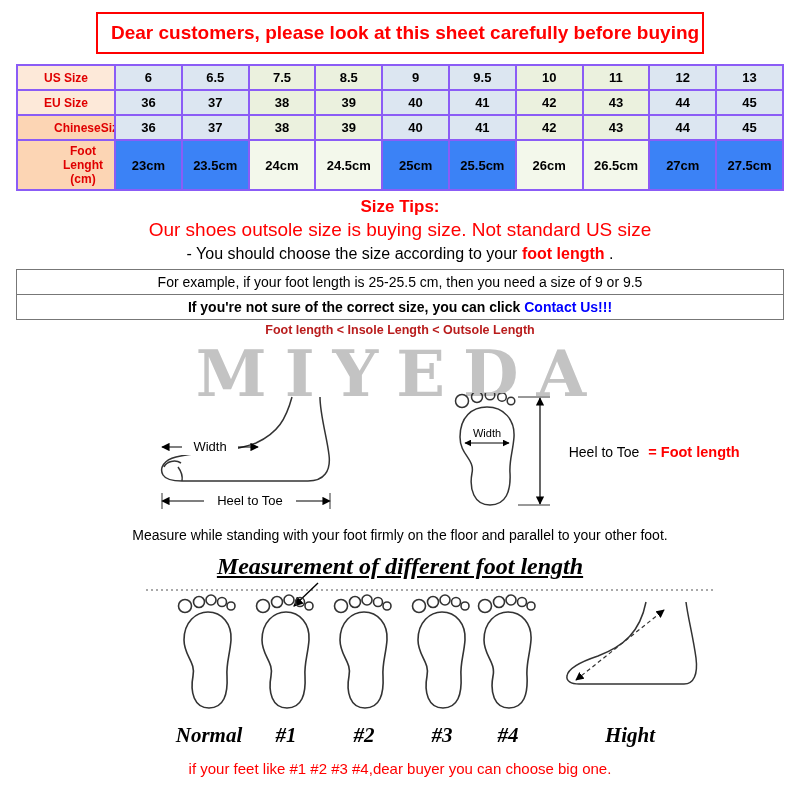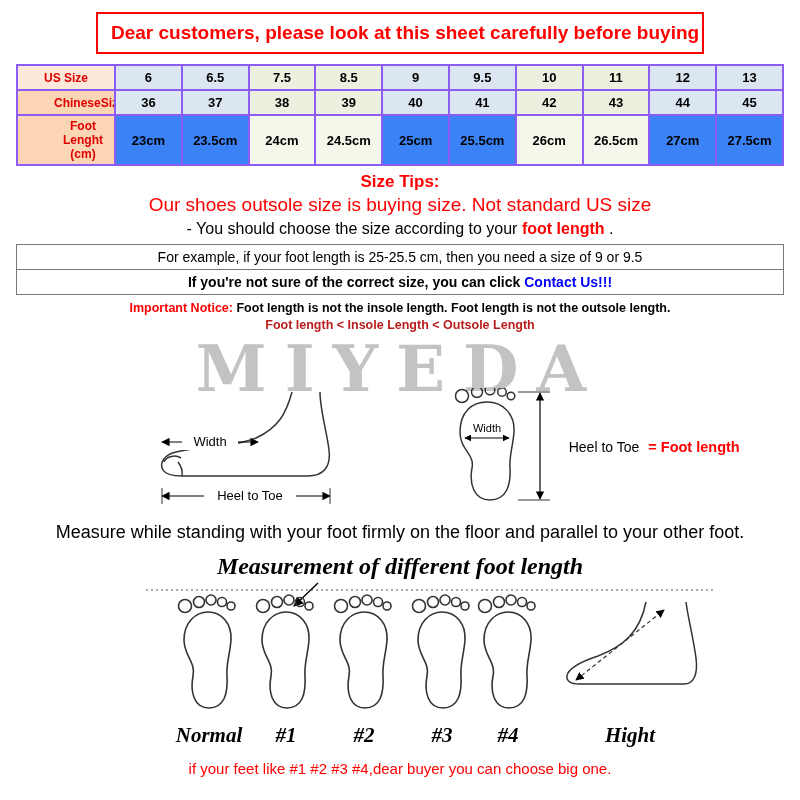--- a/index.html
+++ b/index.html
@@ -39,24 +39,24 @@
   .notice-line { text-align:center; font-size:12.5px; font-weight:bold; margin-top:6px; }
   .formula { text-align:center; font-size:12.5px; font-weight:bold; color:#b91c1c; margin-top:3px; }
 
   .diagram-zone { position:relative; margin-top:4px; }
   .watermark {
     font-family:"DejaVu Serif", "Liberation Serif", serif; font-weight:bold;
     font-size:64px; letter-spacing:18px; color:#c3c3c3; text-align:center;
     height:66px; line-height:66px; user-select:none;
   }
   svg.measure-svg { display:block; margin-top:-14px; }
-  .instruction { text-align:center; font-size:18px; margin-top:2px; }
+  .instruction { text-align:center; font-size:14px; margin-top:2px; }
   .feet-title {
     font-family:"Liberation Serif", serif; font-style:italic; font-weight:bold;
-    font-size:24px; text-align:center; margin-top:10px;
+    font-size:24px; text-align:center; margin-top:10px;text-decoration:underline;
   }
   svg.feet-svg { display:block; margin-top:2px; }
   .bottom-note { color:#ff0000; font-size:15px; text-align:center; margin-top:6px; }
 
   svg text { font-family:"Liberation Sans", sans-serif; fill:#000; }
   svg text.red { fill:#ff0000; font-weight:bold; }
   svg text.serif-label {
     font-family:"Liberation Serif", serif; font-style:italic; font-weight:bold; font-size:21px;
   }
   .sketch { fill:none; stroke:#333; stroke-width:1.5; }
@@ -78,20 +78,33 @@
       <td>7.5</td>
       <td>8.5</td>
       <td>9</td>
       <td>9.5</td>
       <td>10</td>
       <td>11</td>
       <td>12</td>
       <td>13</td>
     </tr>
     <tr>
+      <td class="rh rh-a">EU Size</td>
+      <td>36</td>
+      <td>37</td>
+      <td>38</td>
+      <td>39</td>
+      <td>40</td>
+      <td>41</td>
+      <td>42</td>
+      <td>43</td>
+      <td>44</td>
+      <td>45</td>
+    </tr>
+    <tr>
       <td class="rh rh-b">ChineseSize</td>
       <td>36</td>
       <td>37</td>
       <td>38</td>
       <td>39</td>
       <td>40</td>
       <td>41</td>
       <td>42</td>
       <td>43</td>
       <td>44</td>
@@ -115,23 +128,20 @@
 
   <div>
     <div class="tips-title">Size Tips:</div>
     <div class="tips-line1">Our shoes outsole size is buying size. Not standard US size</div>
     <div class="tips-line2">
       <span>- You should choose the size according to your </span><span class="red-bold">foot length</span><span> .</span>
     </div>
     <div class="boxed">For example, if your foot length is 25-25.5 cm, then you need a size of 9 or 9.5</div>
     <div class="boxed contact-line">
       <span>If you're not sure of the correct size, you can click </span><span class="link-blue">Contact Us!!!</span>
-    </div>
-    <div class="notice-line">
-      <span class="red-bold">Important Notice:</span><span> Foot length is not the insole length. Foot length is not the outsole length.</span>
     </div>
     <div class="formula">Foot length &lt; Insole Length &lt; Outsole Length</div>
   </div>
 
   <div class="diagram-zone">
     <div class="watermark">MIYEDA</div>
 
     <svg class="measure-svg" width="768" height="132" viewBox="0 0 768 132">
       <defs>
         <marker id="arr1" viewBox="0 0 10 10" refX="9" refY="5" markerWidth="7" markerHeight="7" orient="auto-start-reverse">

